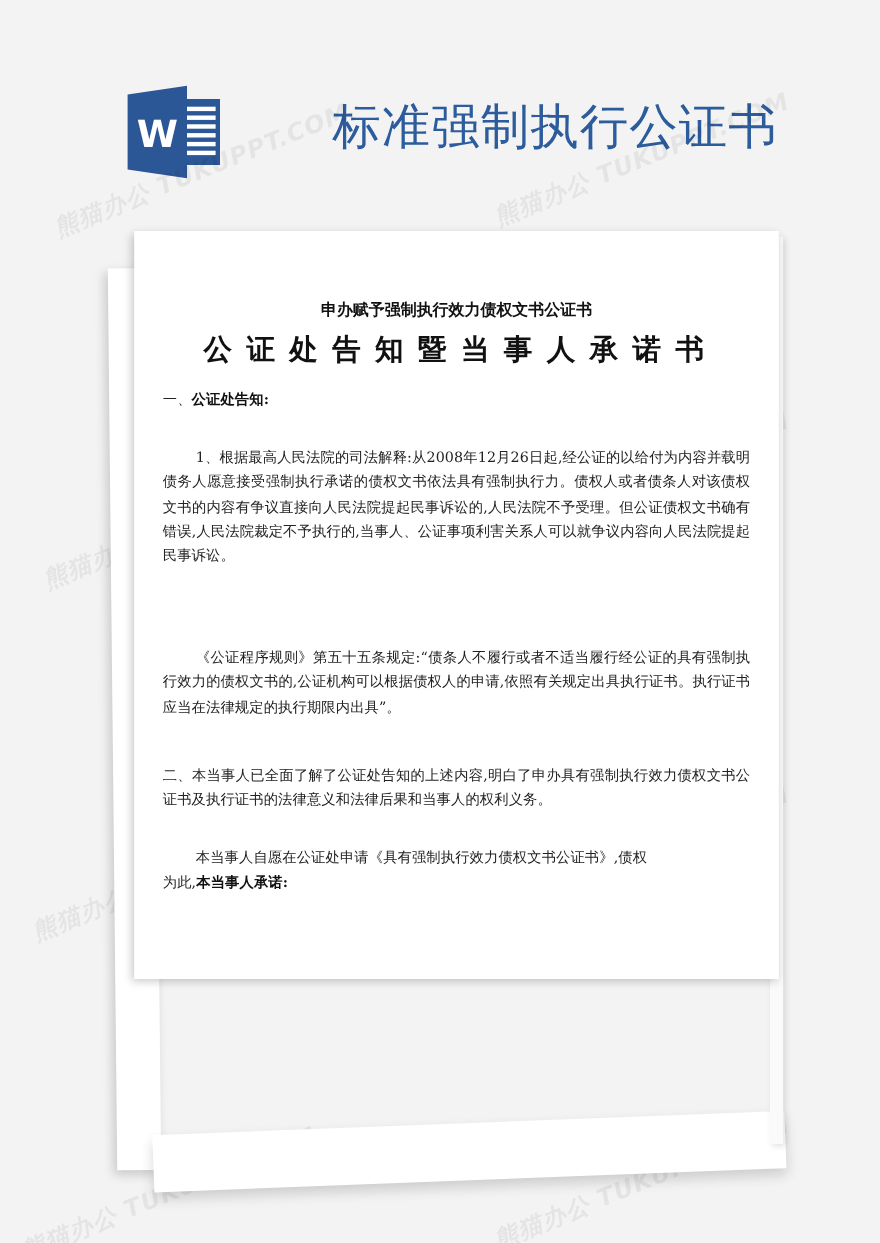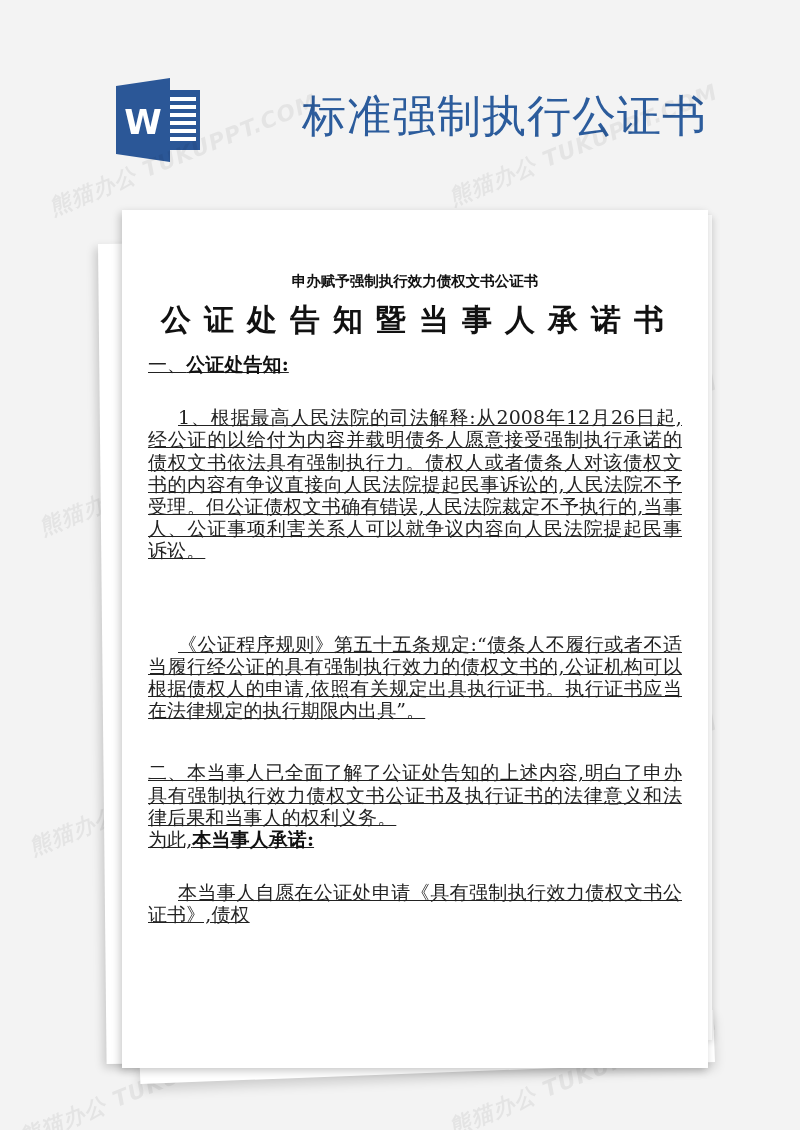--- a/index.html
+++ b/index.html
@@ -31,36 +31,36 @@
   .sheet-back2 {
     position: absolute; left: 138px; top: 1010px; width: 575px; height: 52px;
     background: #fff; box-shadow: 0 6px 12px rgba(0,0,0,0.16);
     transform: rotate(-2.2deg); transform-origin: top right;
   }
   .sheet-back3 {
     position: absolute; left: 700px; top: 215px; width: 12px; height: 825px;
     background: #fafafa; box-shadow: 2px 2px 6px rgba(0,0,0,0.12);
   }
   .page {
-    position: absolute; left: 122px; top: 210px; width: 586px; height: 858px;
+    position: absolute; left: 122px; top: 210px; width: 586px; height: 680px;
     background: #ffffff; box-shadow: -2px 3px 8px rgba(0,0,0,0.22);
   }
   .doc-sub {
     position: absolute; left: 0; width: 100%; top: 62px; text-align: center;
     font-family: "DejaVu Sans", "Liberation Sans", sans-serif;
     font-weight: bold; font-size: 14.5px; color: #111; letter-spacing: 0px;
   }
   .doc-title {
     position: absolute; left: 0; width: 100%; top: 90px; text-align: center;
     font-family: "DejaVu Sans", "Liberation Sans", sans-serif;
-    font-weight: bold; font-size: 30px; color: #111; letter-spacing: 13px;
+    font-weight: bold; font-size: 26px; color: #111; letter-spacing: 13px;
     padding-left: 8px; box-sizing: border-box;
   }
   .body { position: absolute; left: 26px; top: 143px; width: 534px; color: #222; }
-  .p { font-size: 19px; line-height: 22.2px; margin: 0; text-align: justify; letter-spacing: 0.1px; text-decoration: underline; }
+  .p { font-size: 13px; line-height: 22.2px; margin: 0; text-align: justify; letter-spacing: 0.1px; }
   .indent { text-indent: 30px; margin-top: 31px; }
   .gap { height: 20px; }
   b { font-weight: bold; color: #111; }
 </style>
 </head>
 <body>
 
 <div class="header">
   <svg class="word-icon" viewBox="0 0 96 96">
     <rect x="40" y="18" width="48" height="60" fill="#2b5797"></rect>
@@ -99,18 +99,18 @@
     <p class="p">
       <span>一、</span><b>公证处告知:</b>
     </p>
     <p class="p indent">1、根据最高人民法院的司法解释:从2008年12月26日起,经公证的以给付为内容并载明债务人愿意接受强制执行承诺的债权文书依法具有强制执行力。债权人或者债条人对该债权文书的内容有争议直接向人民法院提起民事诉讼的,人民法院不予受理。但公证债权文书确有错误,人民法院裁定不予执行的,当事人、公证事项利害关系人可以就争议内容向人民法院提起民事诉讼。</p>
     <div class="gap"></div>
     <div class="gap"></div>
     <p class="p indent">《公证程序规则》第五十五条规定:“债条人不履行或者不适当履行经公证的具有强制执行效力的债权文书的,公证机构可以根据债权人的申请,依照有关规定出具执行证书。执行证书应当在法律规定的执行期限内出具”。</p>
     <div class="gap"></div>
     <div class="gap"></div>
     <p class="p">二、本当事人已全面了解了公证处告知的上述内容,明白了申办具有强制执行效力债权文书公证书及执行证书的法律意义和法律后果和当事人的权利义务。</p>
+    <p class="p indent">本当事人自愿在公证处申请《具有强制执行效力债权文书公证书》,债权</p>
     <p class="p">
       <span>为此,</span><b>本当事人承诺:</b>
     </p>
-    <p class="p indent">本当事人自愿在公证处申请《具有强制执行效力债权文书公证书》,债权</p>
   </div>
 </div>
 
 </body></html>

